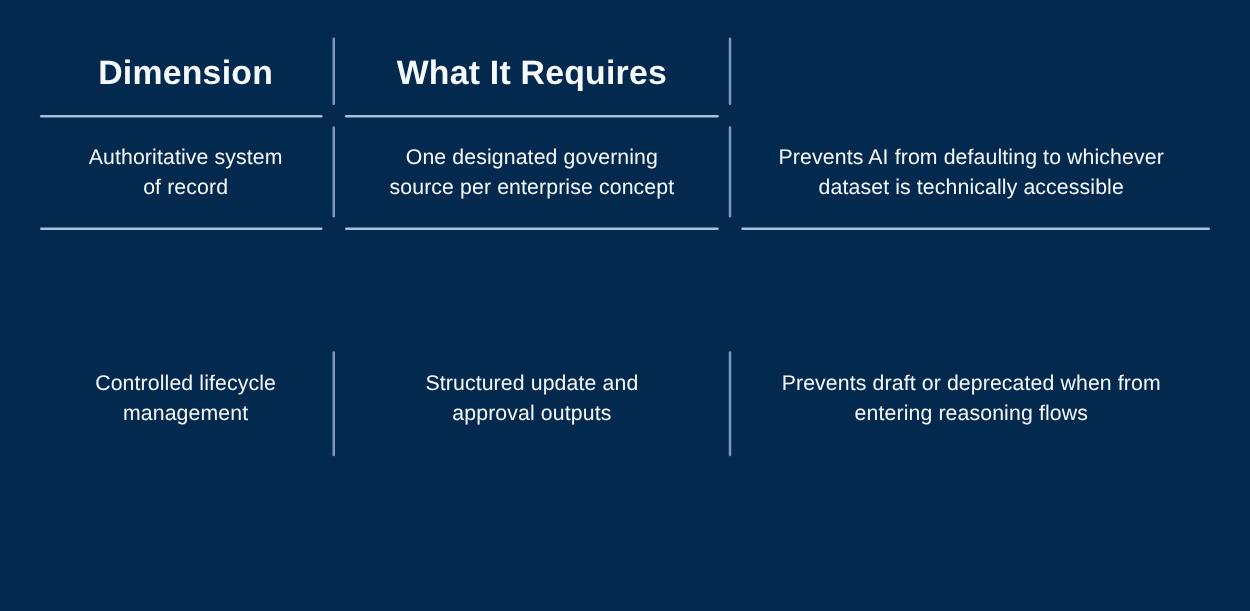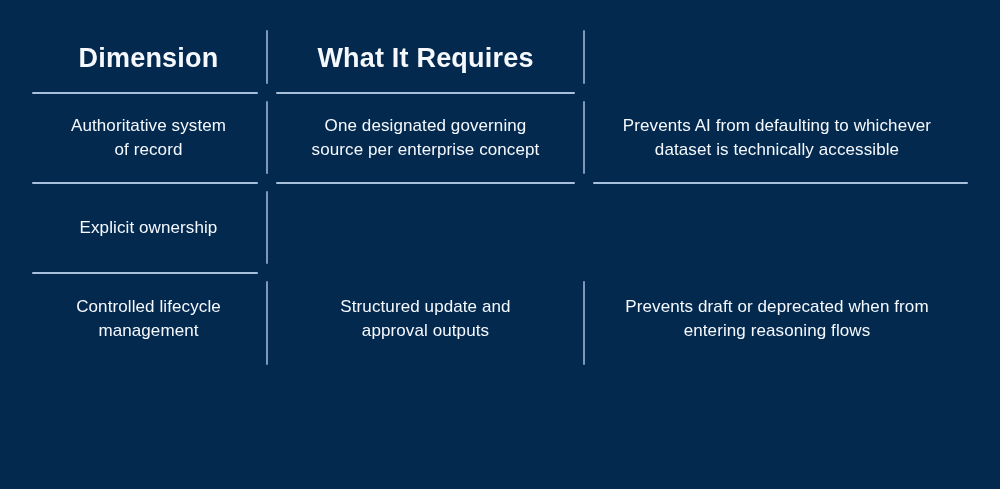--- a/index.html
+++ b/index.html
@@ -104,23 +104,20 @@
 source per enterprise concept</div>
     </div>
     <div class="cell c3">
       <div class="cell-text">Prevents AI from defaulting to whichever
 dataset is technically accessible</div>
     </div>
   </div>
 
 
   <div class="row row-body">
-    <div class="cell c1">
-      <div class="cell-text">Explicit ownership</div>
-    </div>
   </div>
 
   <div class="row row-last">
     <div class="cell c1">
       <div class="cell-text">Controlled lifecycle
 management</div>
     </div>
     <div class="cell c2">
       <div class="cell-text">Structured update and
 approval outputs</div>

